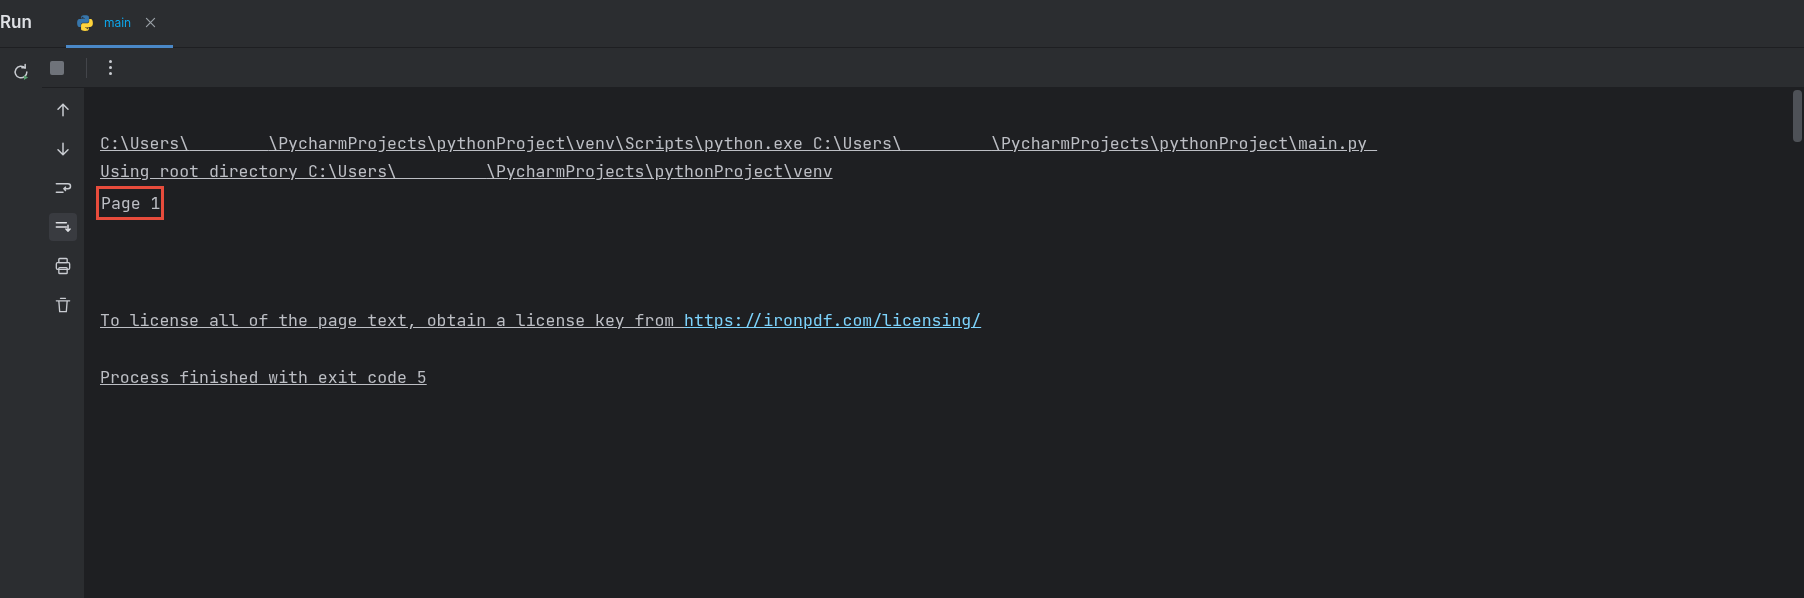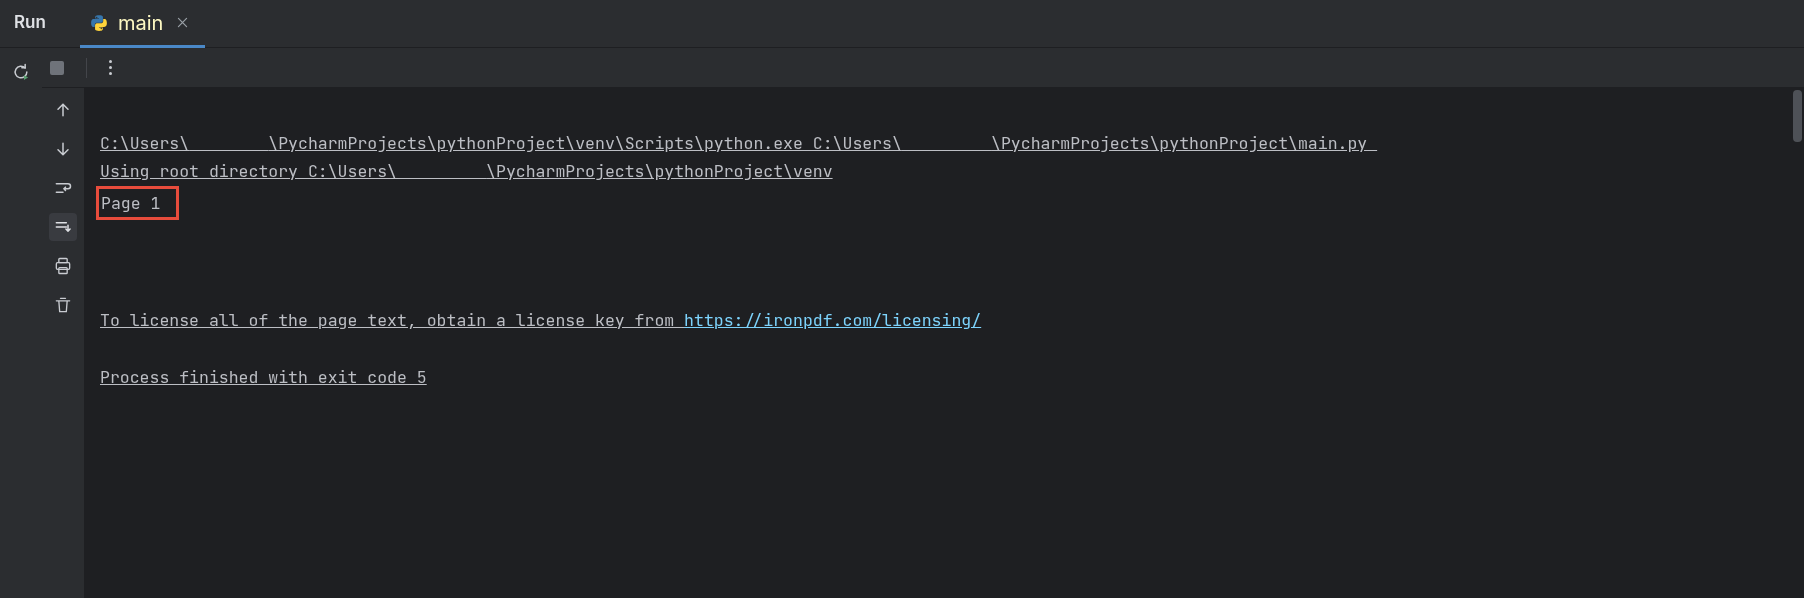--- a/index.html
+++ b/index.html
@@ -15,21 +15,20 @@
   .panel {
     display: flex;
     flex-direction: column;
     height: 100%;
     background: #2b2d30;
   }
   .top-bar {
     height: 48px;
     display: flex;
     align-items: flex-start;
-    padding-left: 14px;
     background: #2b2d30;
     border-bottom: 1px solid #1e1f22;
   }
   .run-label {
     color: #dfe1e5;
     font-family: "Segoe UI", "Inter", sans-serif;
     font-size: 17px;
     font-weight: 600;
     padding-top: 12px;
     padding-right: 34px;
@@ -38,23 +37,23 @@
     display: flex;
     align-items: center;
     gap: 10px;
     height: 48px;
     padding: 0 14px 0 10px;
     border-bottom: 3px solid #4a88c7;
     background: #2b2d30;
   }
   .tab-icon { width: 18px; height: 18px; }
   .tab-label {
-    color: #fef9c3;
+    color: #0ea5e9;
     font-family: "Segoe UI", "Inter", sans-serif;
-    font-size: 20px;
+    font-size: 12px;
   }
   .tab-close {
     color: #9aa0a6;
     width: 18px; height: 18px;
     display: flex; align-items: center; justify-content: center;
     cursor: pointer;
   }
 
   .body {
     display: flex;
@@ -121,21 +120,21 @@
     position: relative;
   }
   .console .line { color: #bcbec4; text-decoration: underline; }
   .console a.link {
     color: #7dd3fc;
     text-decoration: underline;
   }
   .red-box {
     display: inline-block;
     border: 3px solid #e74c3c;
-    padding: 0 16px 0 2px;
+    padding: 0 1px 0 2px;
     margin-left: -4px;
   }
   .scrollbar-v {
     position: absolute;
     right: 2px; top: 2px;
     width: 9px; height: 52px;
     background: #4e5157;
     border-radius: 4px;
   }
 </style>

